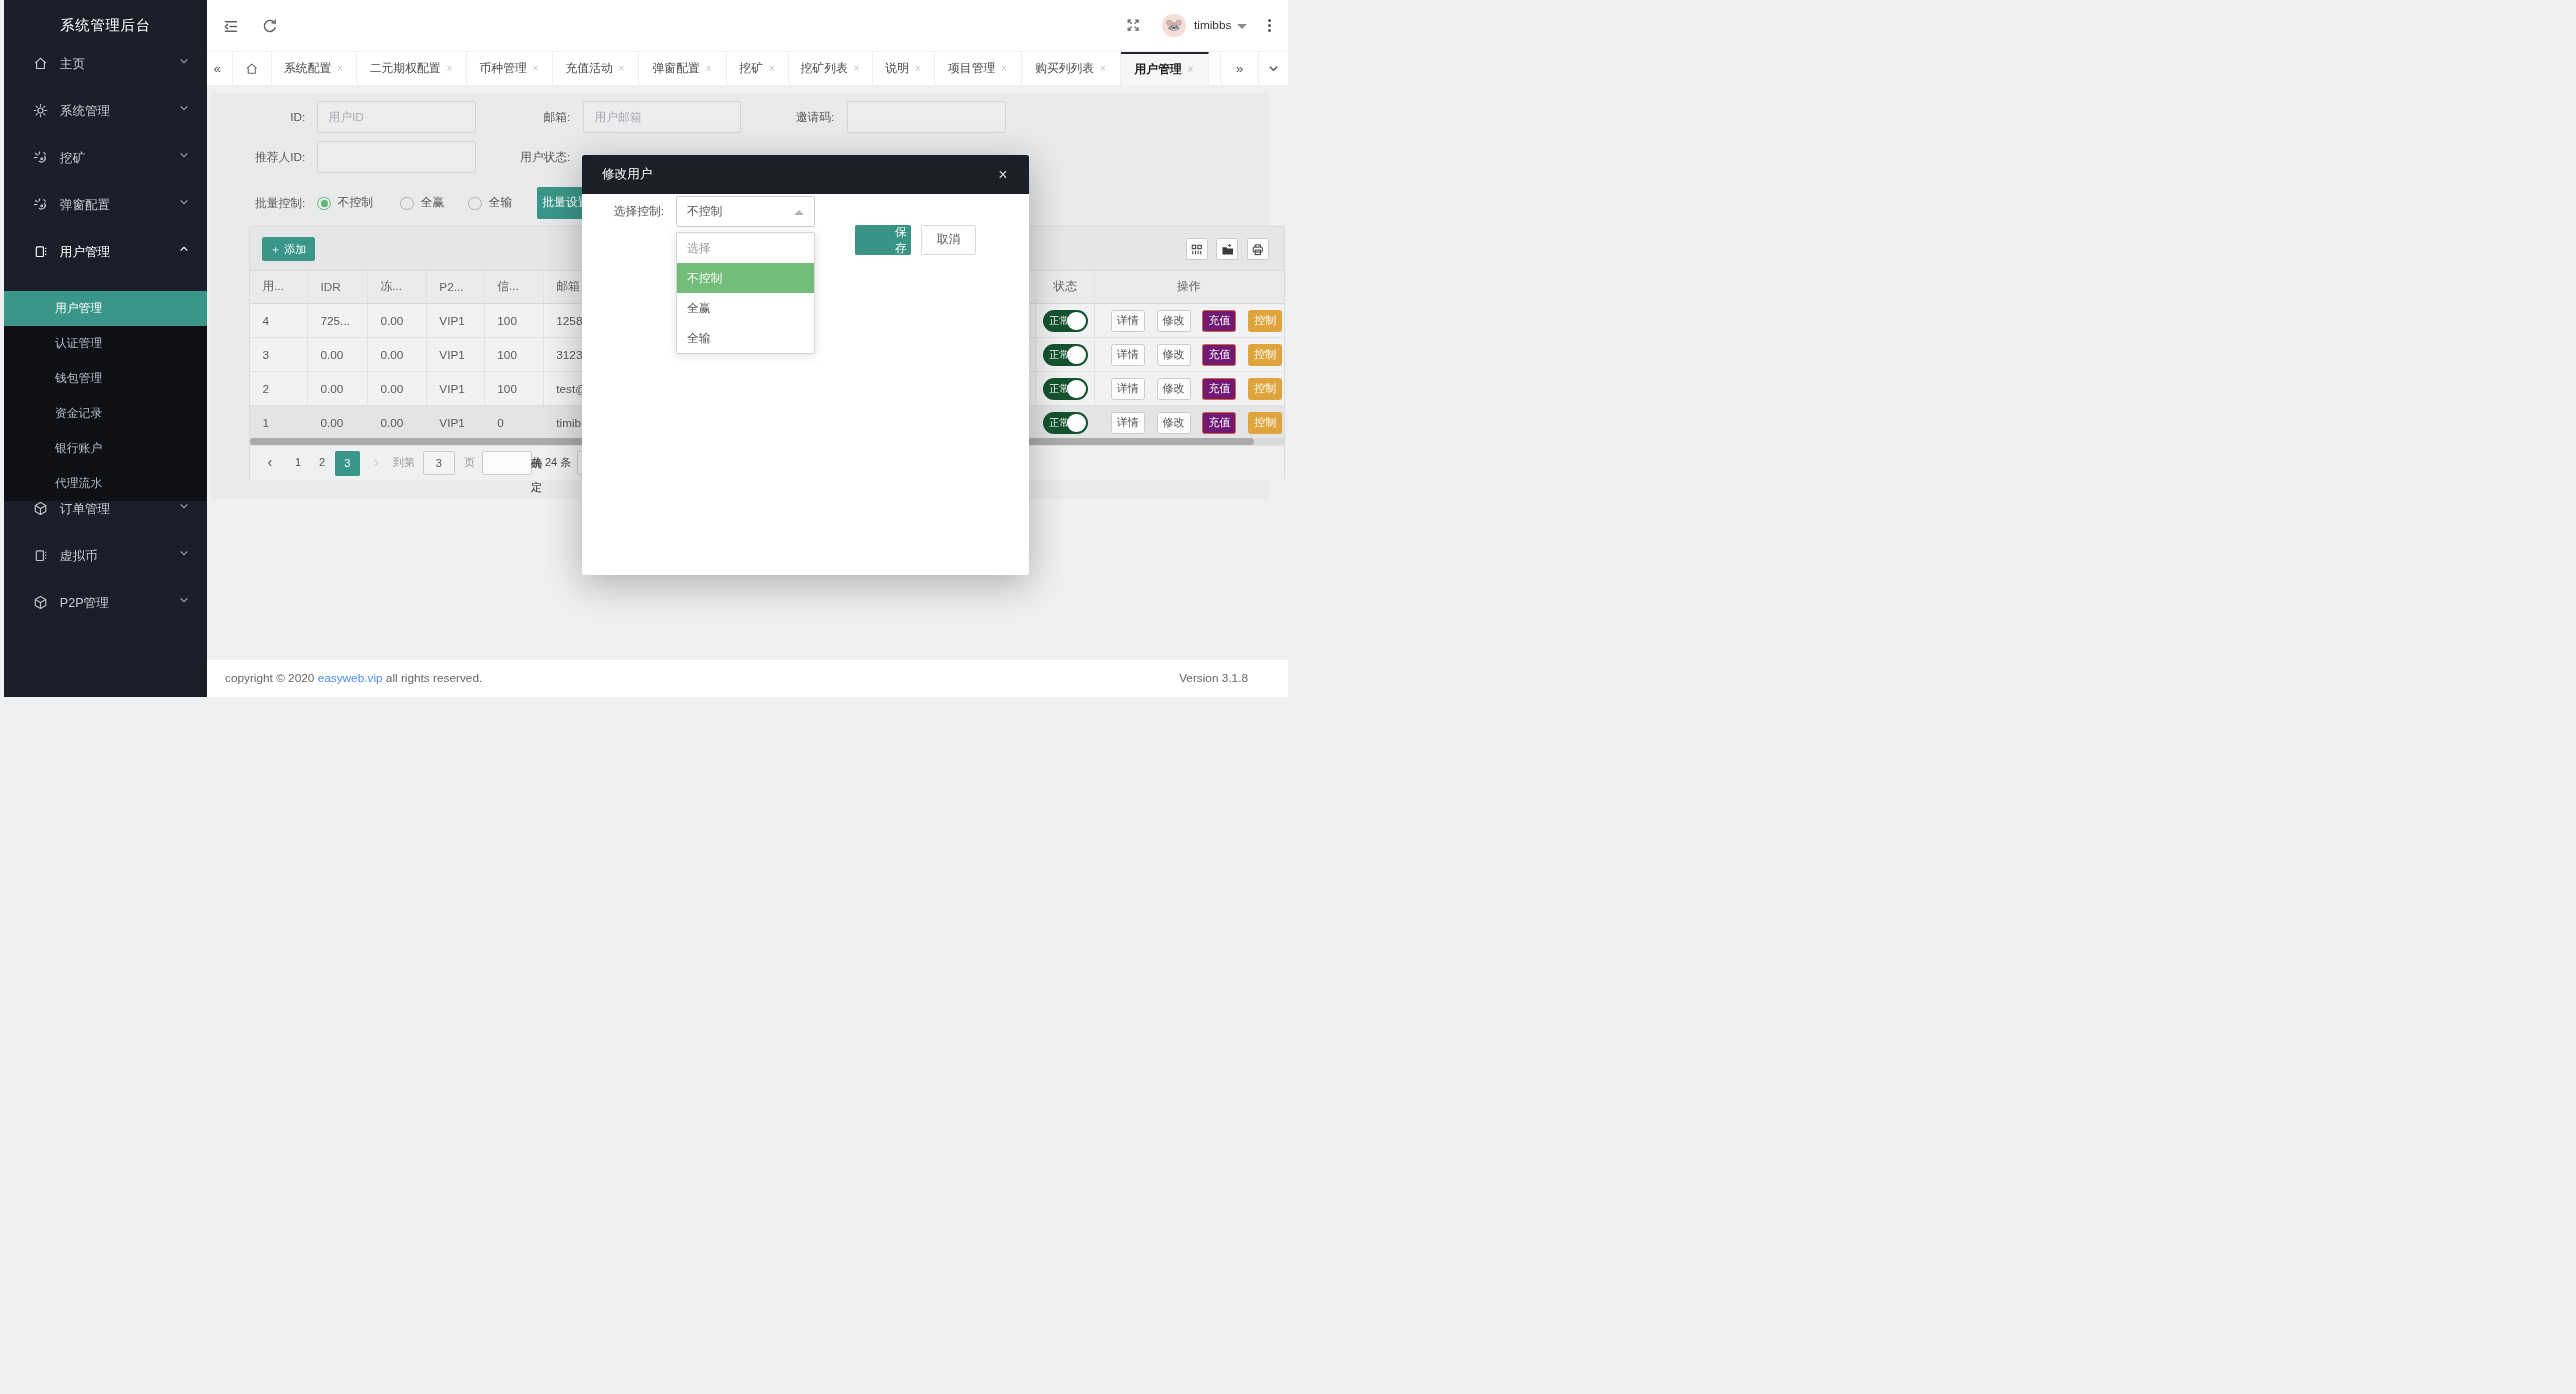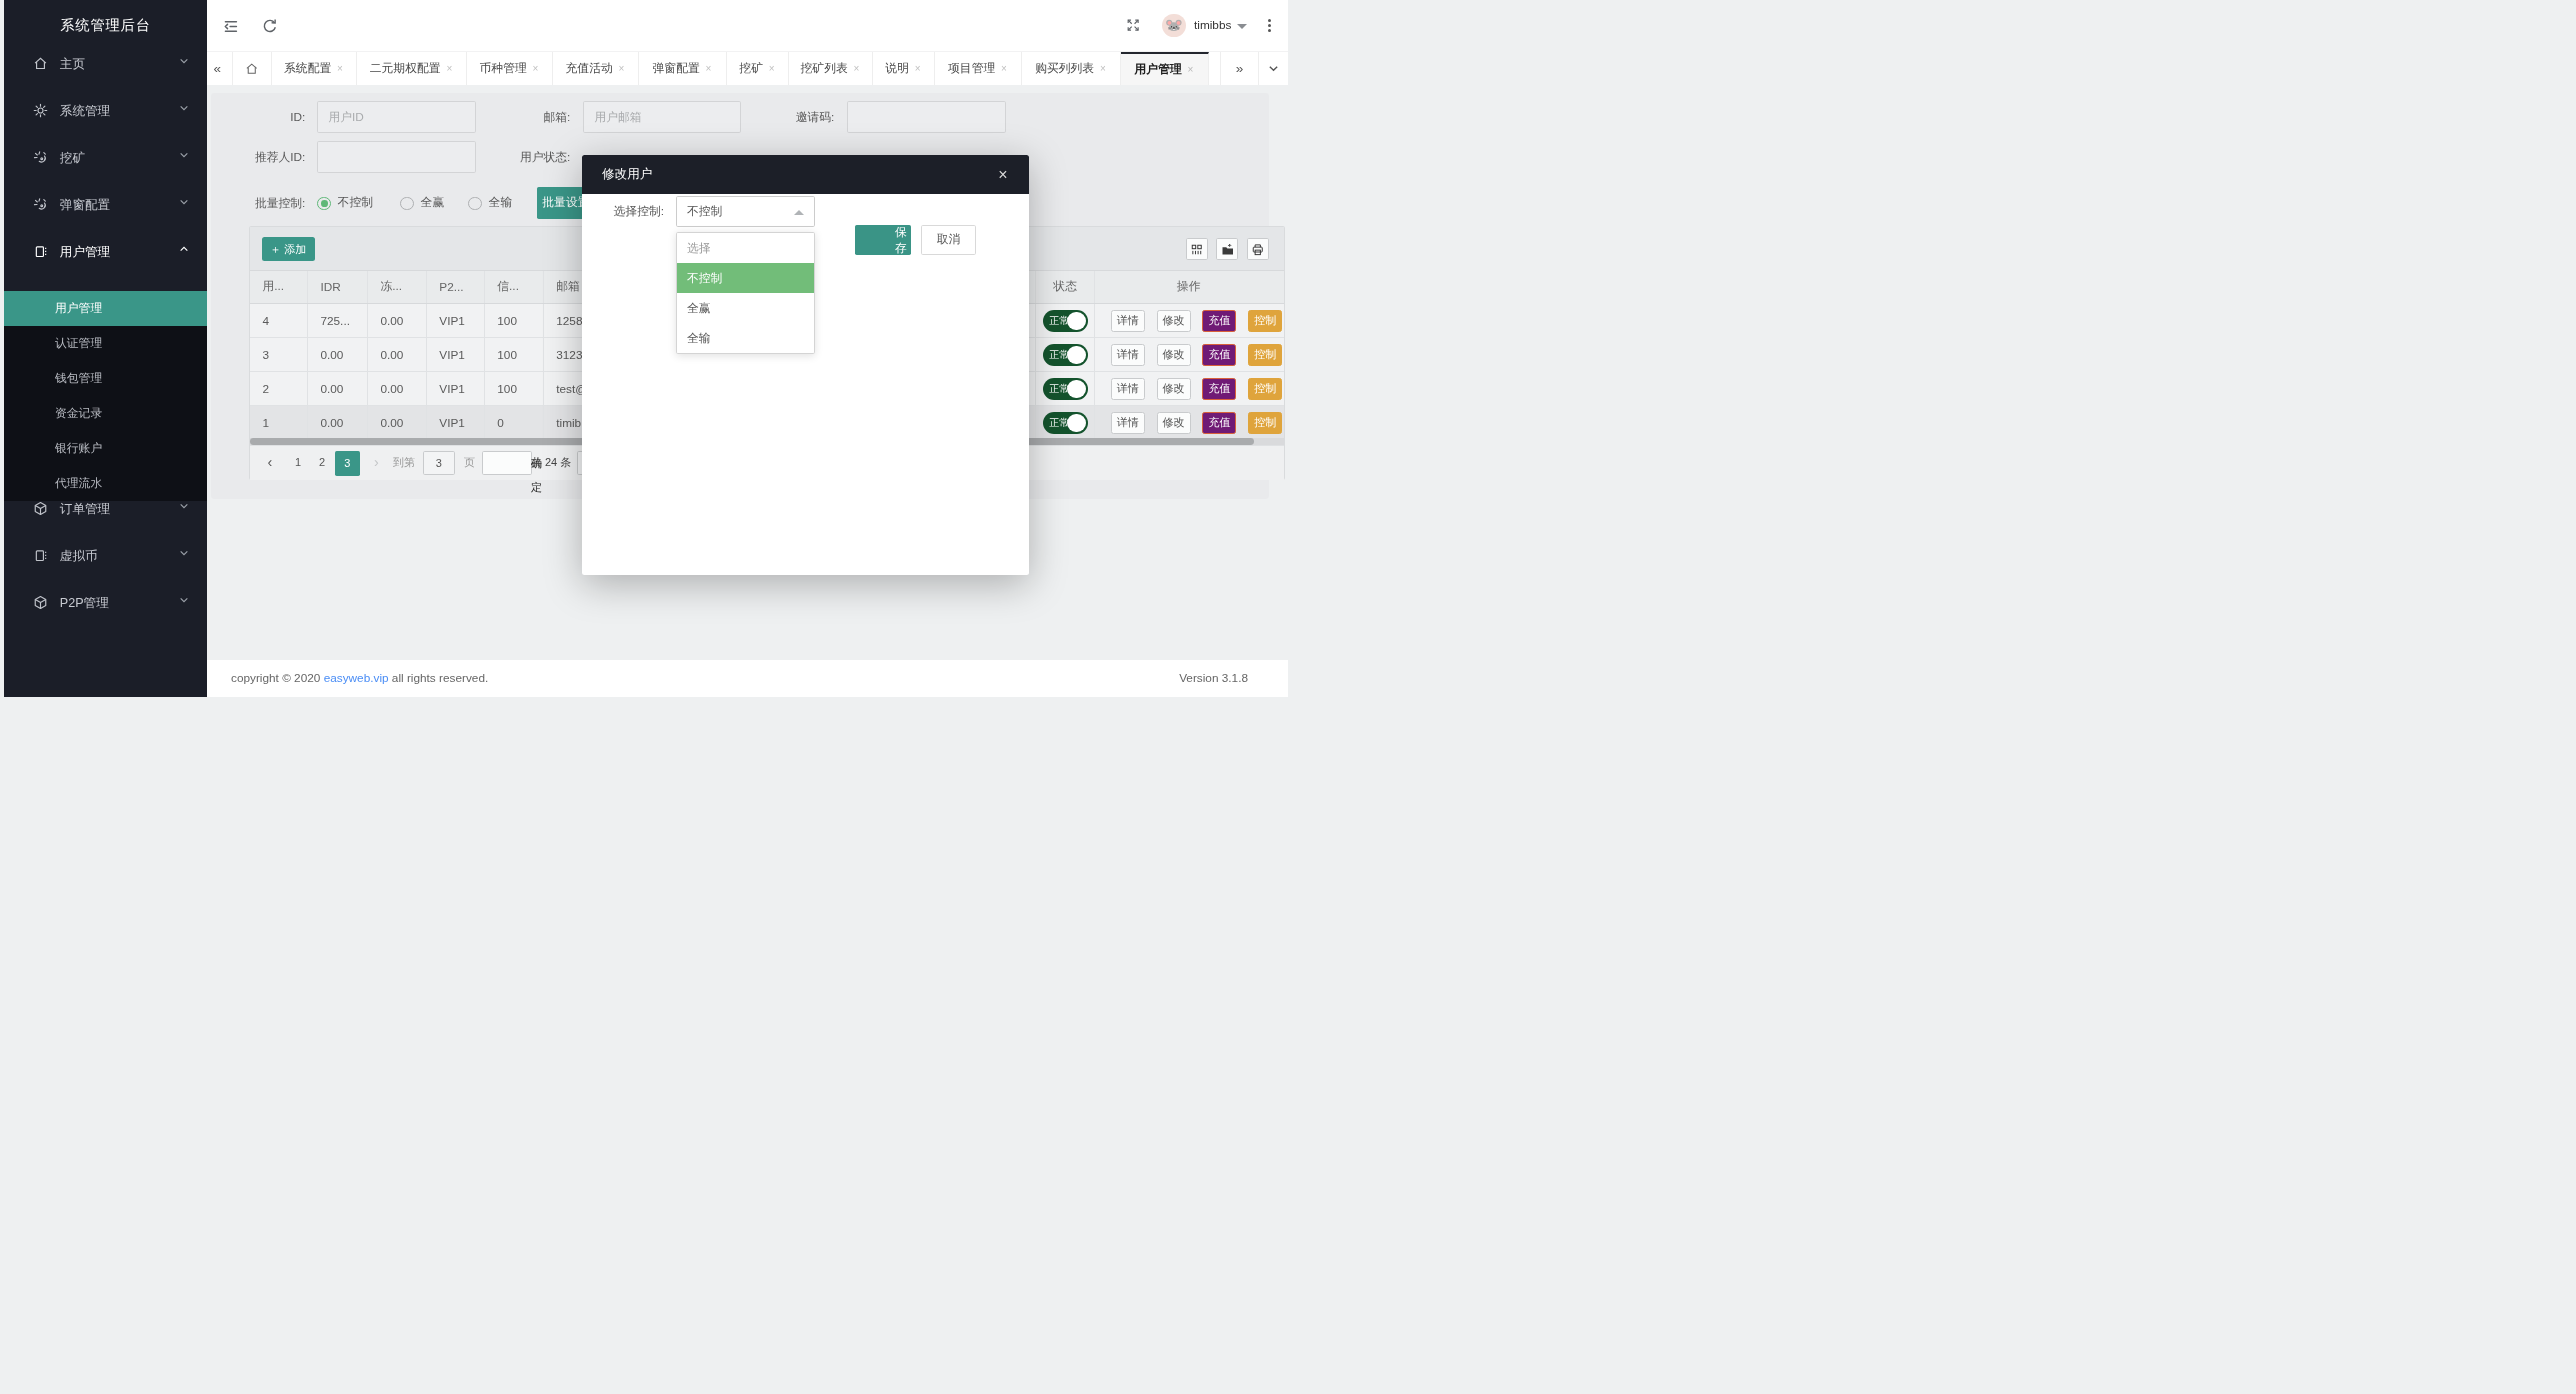--- a/index.html
+++ b/index.html
@@ -88,21 +88,21 @@
   .pg-arrow { font-size:14.3px; cursor:pointer; }
   .pg-num { cursor:pointer; }
   .pg-active { width:25px; top:4.2px; height:25px; line-height:25px; background:#3a9688; color:#fff; text-align:center; border-radius:1.7px; cursor:pointer; }
   .pg-muted { color:#999; }
   .pg-input { width:32px; text-align:center; background:#f3f4f5; border:0.8px solid #c9cbcd; border-radius:1.7px; font-size:11px; color:#555; font-family:"Liberation Sans",sans-serif; }
   .pg-btn { width:40px; background:#fbfcfc; border:0.8px solid #c9cbcd; border-radius:1.7px; text-align:center; color:#222; cursor:pointer; font-family:"Liberation Sans",sans-serif; font-size:11px;padding-left:48px; }
   .pg-select { width:61px; background:#f3f4f5; border:0.8px solid #c9cbcd; border-radius:1.7px; padding-left:6.7px; color:#555; cursor:pointer; }
 
   
   .footer { position:absolute; left:0; right:0; bottom:0; height:37px; background:#fff; font-size:11.8px; color:#666; }
-  .footer .copy { position:absolute; left:22px; line-height:37px;margin-left:6px; }
+  .footer .copy { position:absolute; left:22px; line-height:37px; }
   .footer a { color:#4a8df5; text-decoration:none; }
   .footer .ver { position:absolute; right:40px; line-height:37px; }
 
   
   .modal { position:absolute; left:582px; top:155px; width:447px; height:420px; background:#fff; border-radius:2.5px; box-shadow:0 8.4px 38px rgba(0,0,0,.28); z-index:20; }
   .modal-header { height:39px; background:#1c1f28; border-radius:2.5px 2.5px 0 0; position:relative; }
   .modal-title { position:absolute; left:20px; line-height:39px; color:#fff; font-size:12.6px; }
   .modal-close { position:absolute; right:13.5px; top:0; width:25px; line-height:39px; text-align:center; color:#d8d8d8; font-size:16px; cursor:pointer; }
   .m-label { position:absolute; left:29px; top:41px; width:53px; height:31px; line-height:31px; text-align:right; color:#555; font-size:11.8px; }
   .m-select { position:absolute; left:94px; top:41px; width:139px; height:31px; border:0.8px solid #cccccc; border-radius:1.7px; background:#fff; line-height:29.5px; padding-left:10px; font-size:11.8px; color:#555; cursor:pointer; }

